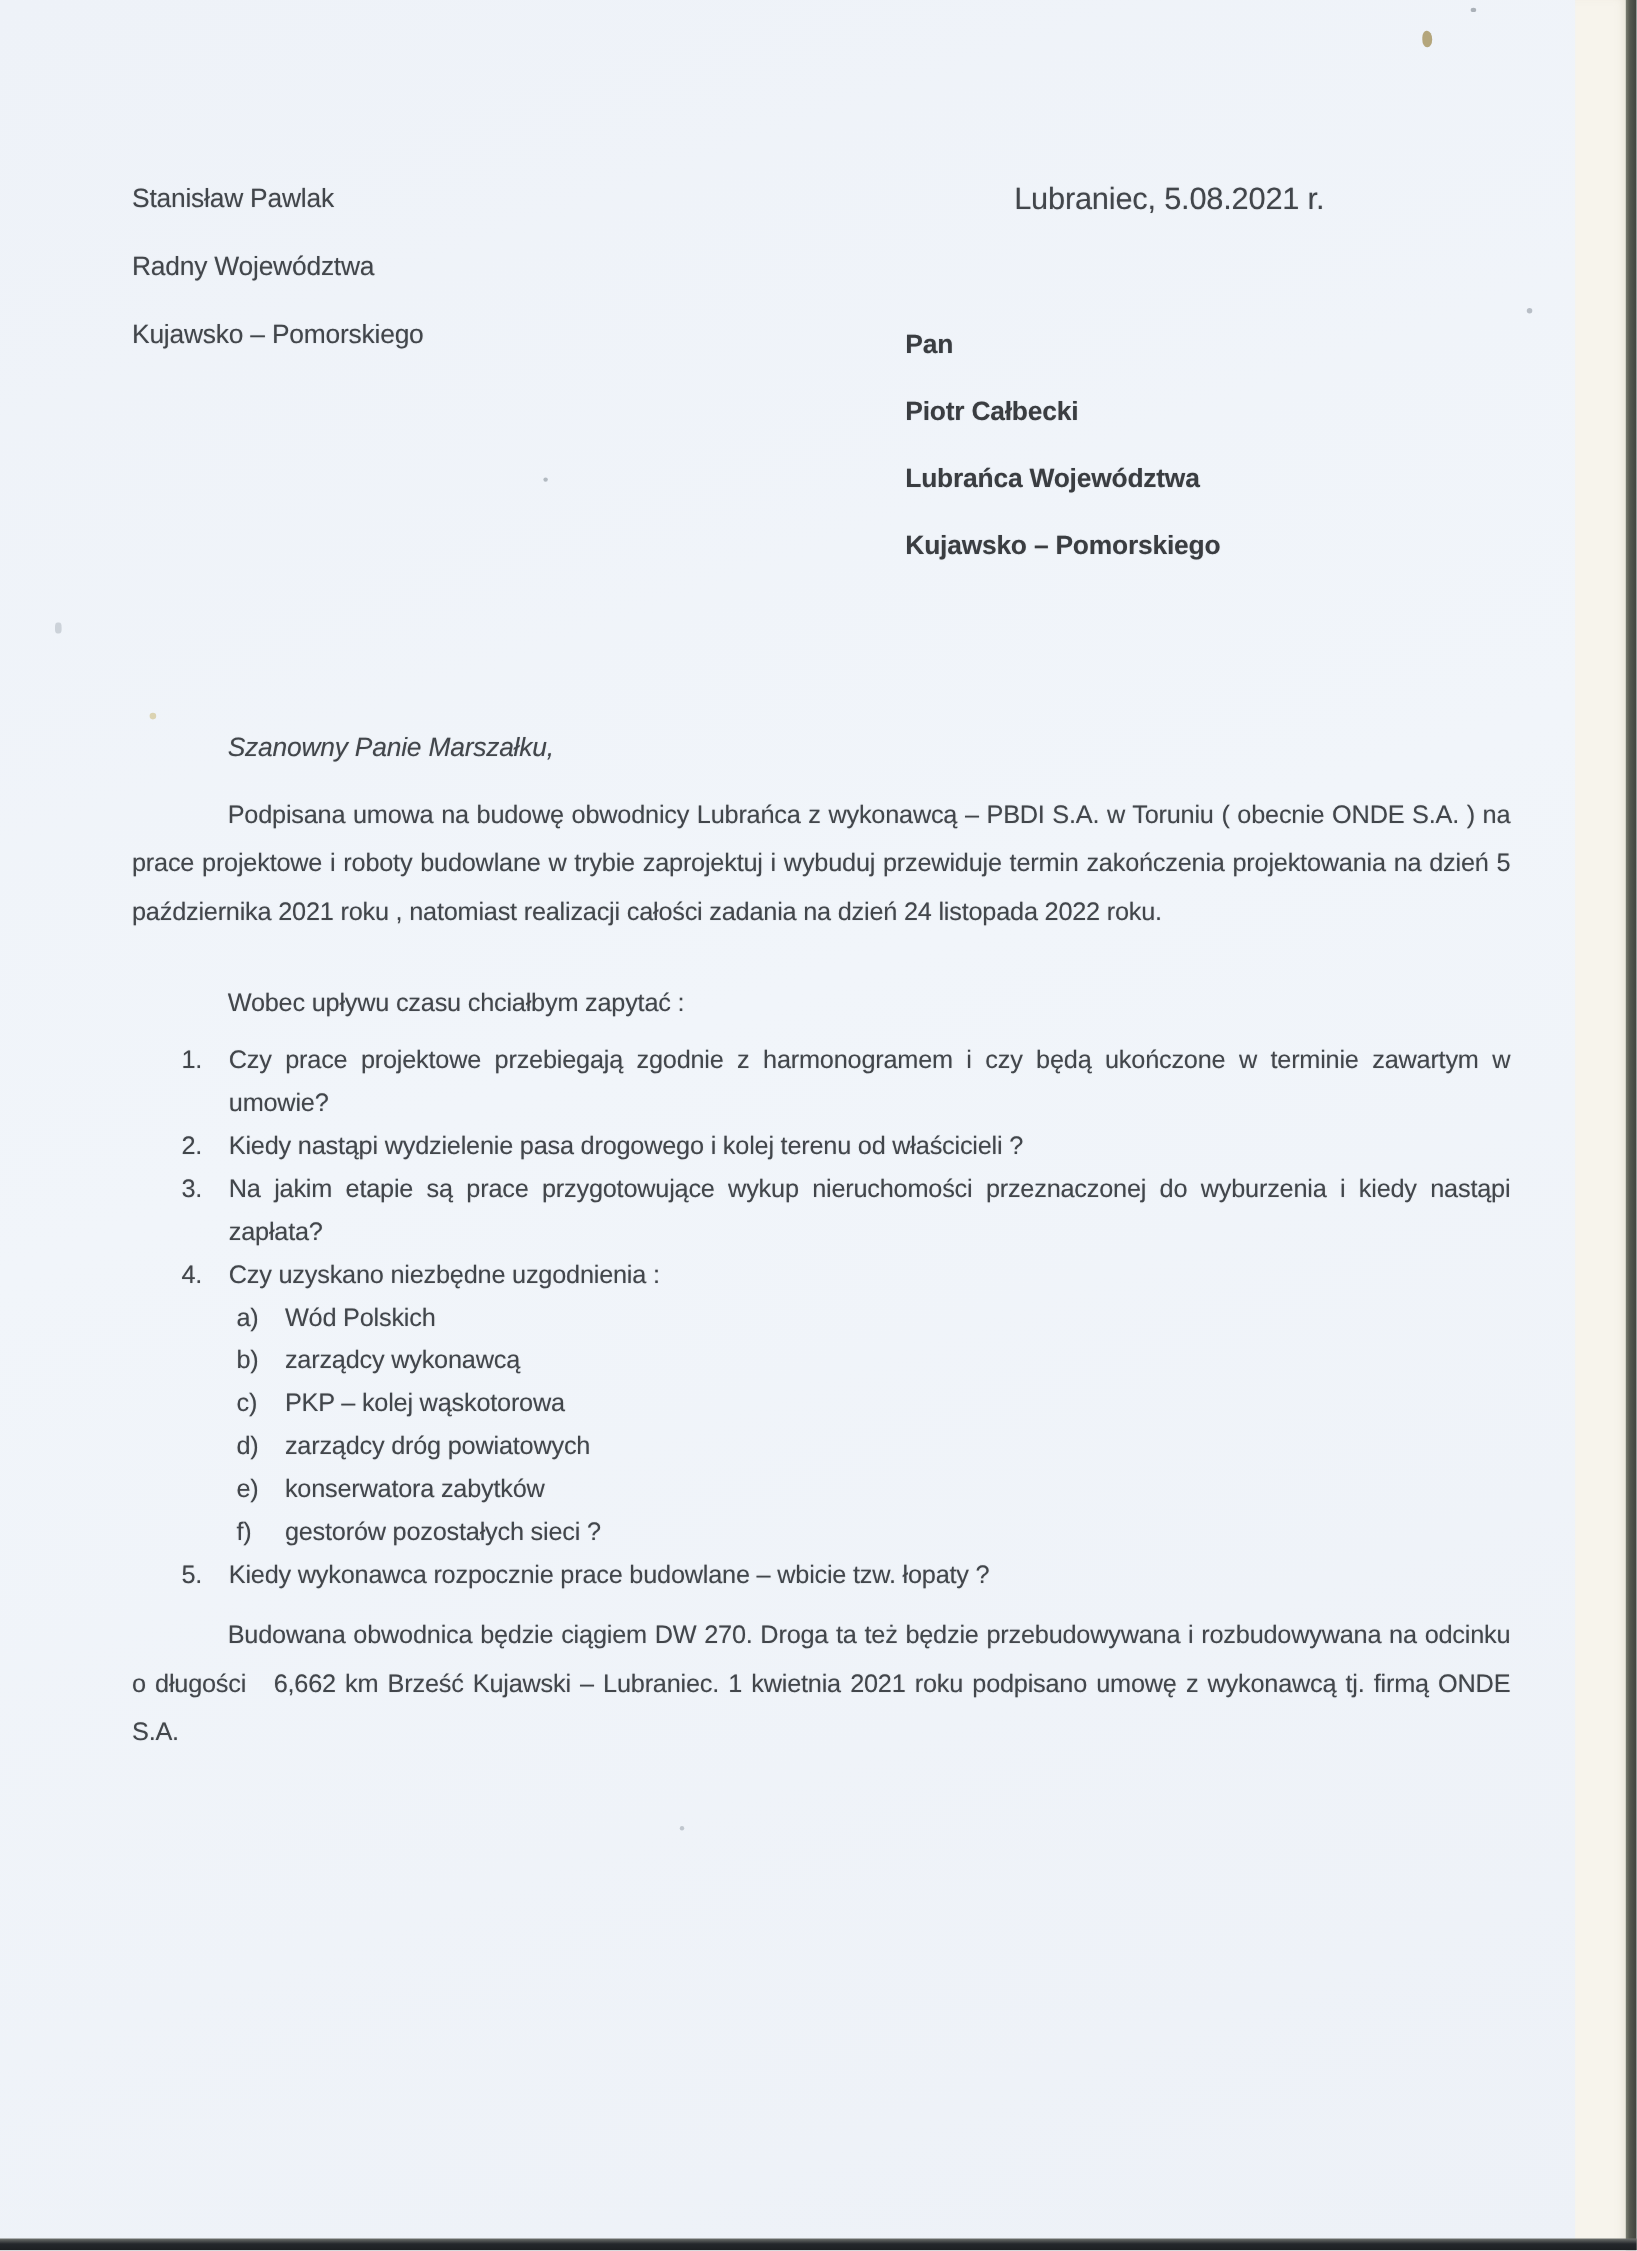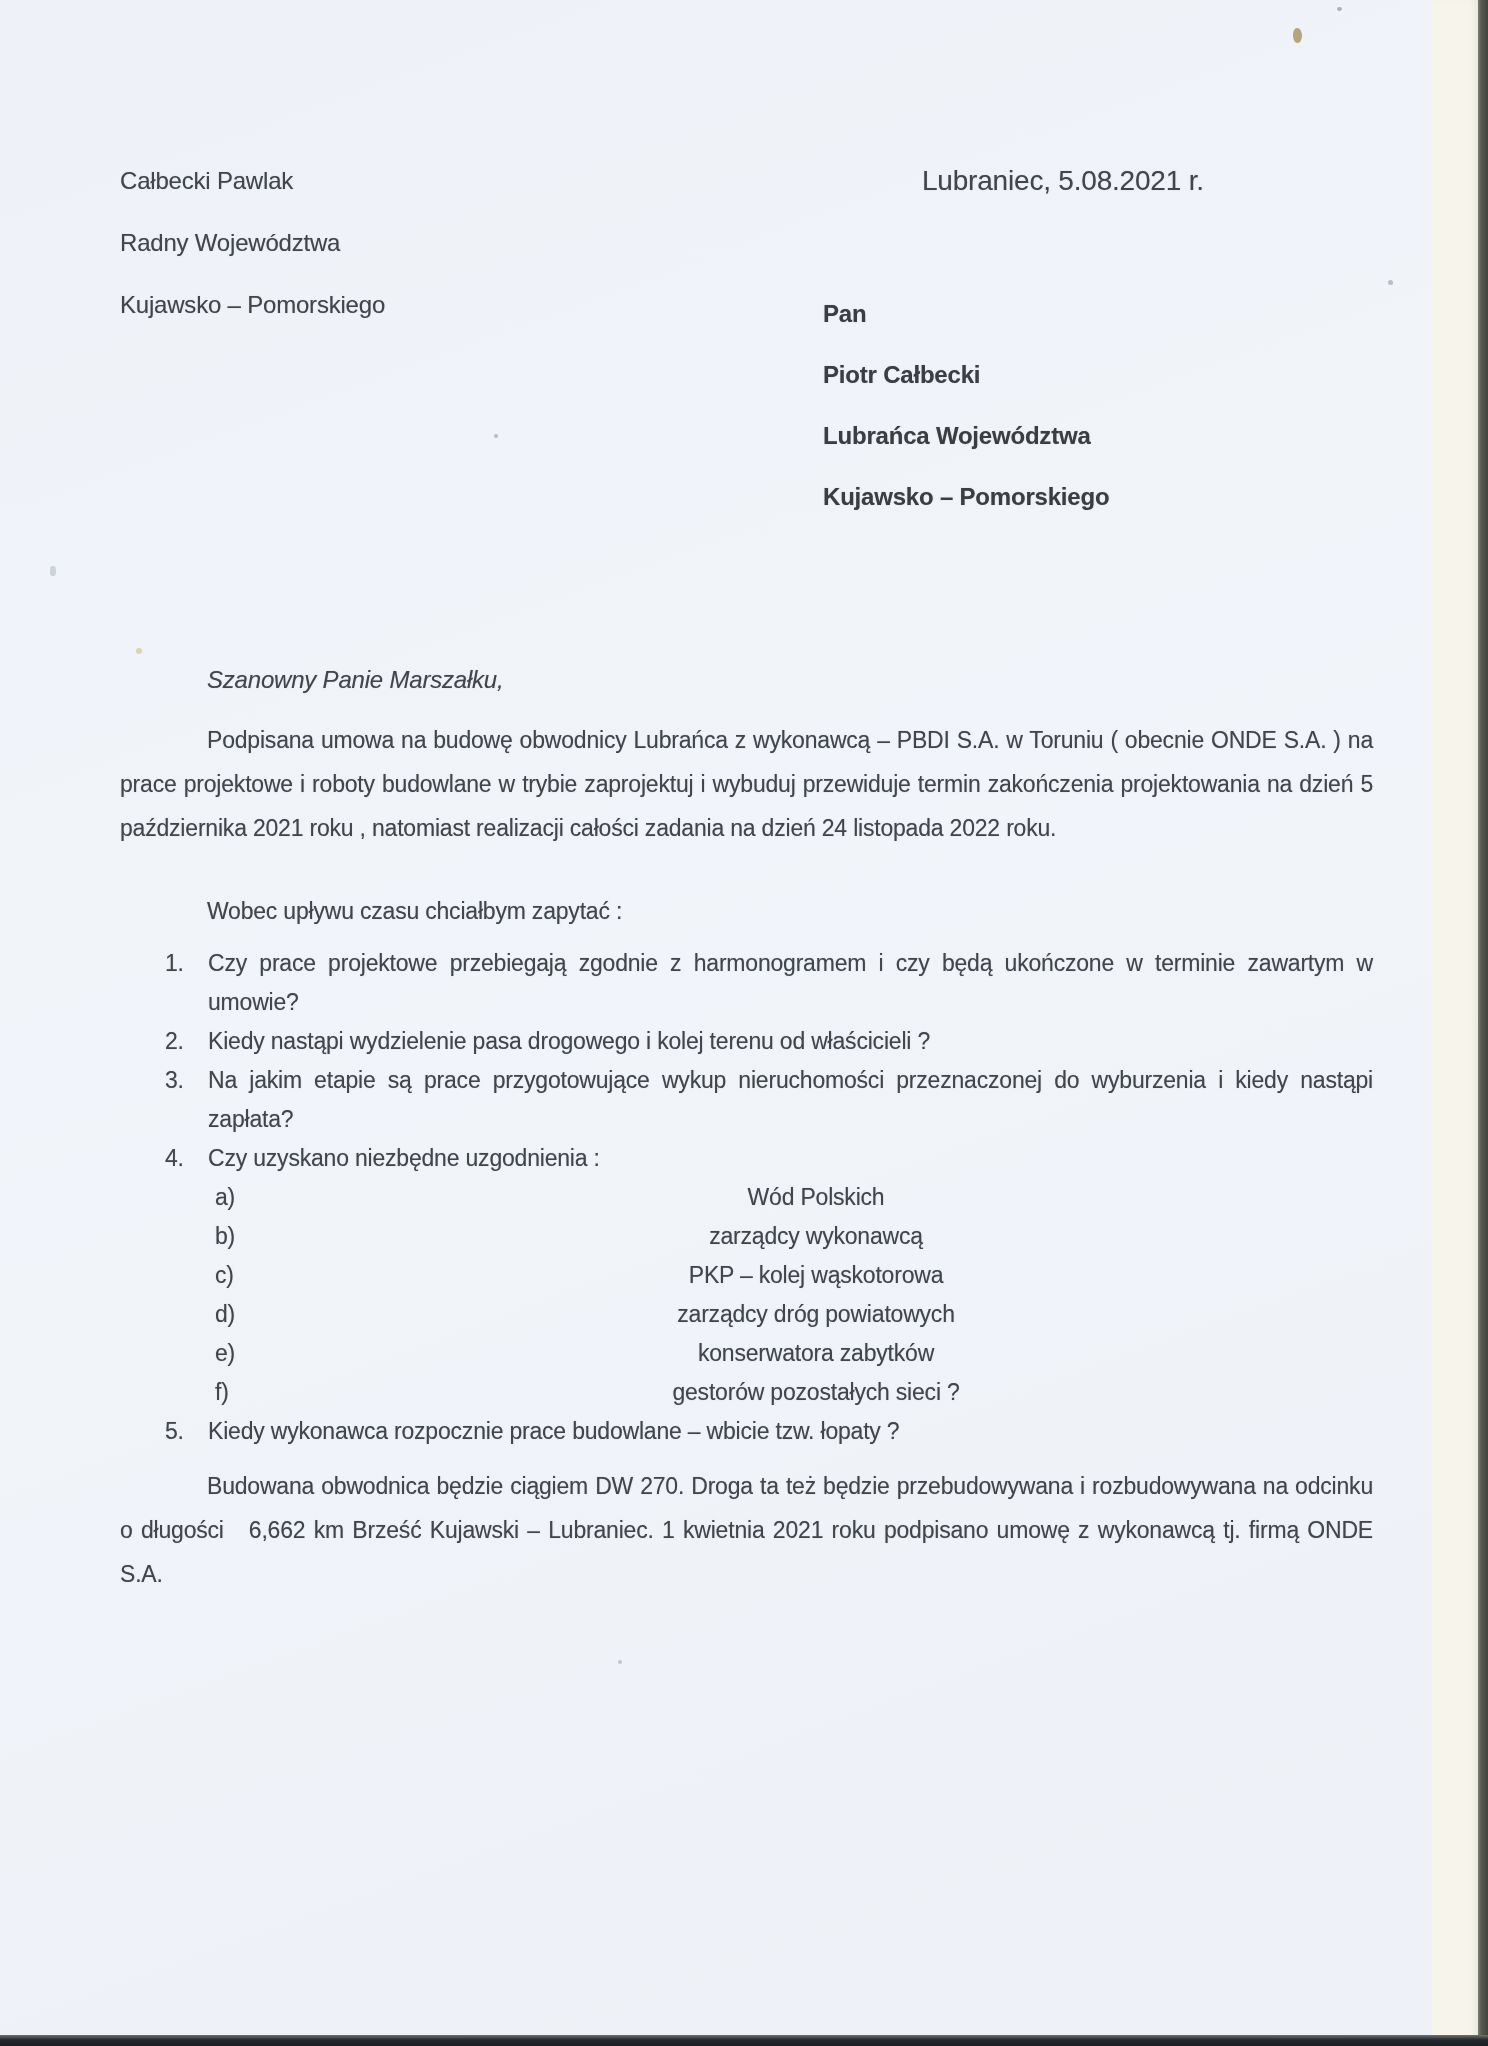--- a/index.html
+++ b/index.html
@@ -41,21 +41,21 @@
   .p1 { top: 718px; }
   .lead { left: 207px; top: 889px; width: auto; text-align: left; }
   .closing { top: 1464px; }
 
   .qlist { position: absolute; left: 165px; top: 944px; width: 1208px; font-size: 23px; line-height: 39px; }
   .qrow { display: flex; }
   .qnum { flex: 0 0 43px; }
   .qtxt { flex: 1 1 auto; text-align: justify; }
   .sublist { margin-left: 50px; }
   .sublist .qnum { flex: 0 0 44px; }
-  .sublist .qtxt { text-align: center; }
+  .sublist .qtxt { text-align: left; }
 
   
   .edge-warm {
     position: absolute; top: 0; right: 10px; width: 46px; height: 100%;
     background: var(--edge_warm, #f7f4ec);
     box-shadow: -6px 0 10px -6px rgba(180,175,150,0.35) inset;
   }
   .edge-dark-right {
     position: absolute; top: 0; right: 0; width: 10px; height: 100%;
     background: linear-gradient(90deg, #7a7d72 0%, var(--edge_dark, #565950) 35%, #3f423c 100%);
@@ -73,21 +73,21 @@
   .speck-e { left: 1388px; top: 280px; width: 5px; height: 5px; background: #9aa2ab; opacity: .65; }
   .speck-f { left: 618px; top: 1660px; width: 4px; height: 4px; background: #a0a8b0; opacity: .6; }
   .speck-g { left: 50px; top: 566px; width: 6px; height: 10px; background: #aeb6bf; border-radius: 40%; opacity: .55; }
 </style>
 </head>
 <body>
 
 <div class="scan">
 
   <div class="sender">
-    <p>Całbecki Pawlak</p>
+    <p>Stanisław Pawlak</p>
     <p>Radny Województwa</p>
     <p>Kujawsko – Pomorskiego</p>
   </div>
 
   <div class="dateline">Lubraniec, 5.08.2021 r.</div>
 
   <div class="recipient">
     <p>Pan</p>
     <p>Piotr Całbecki</p>
     <p>Lubrańca Województwa</p>

